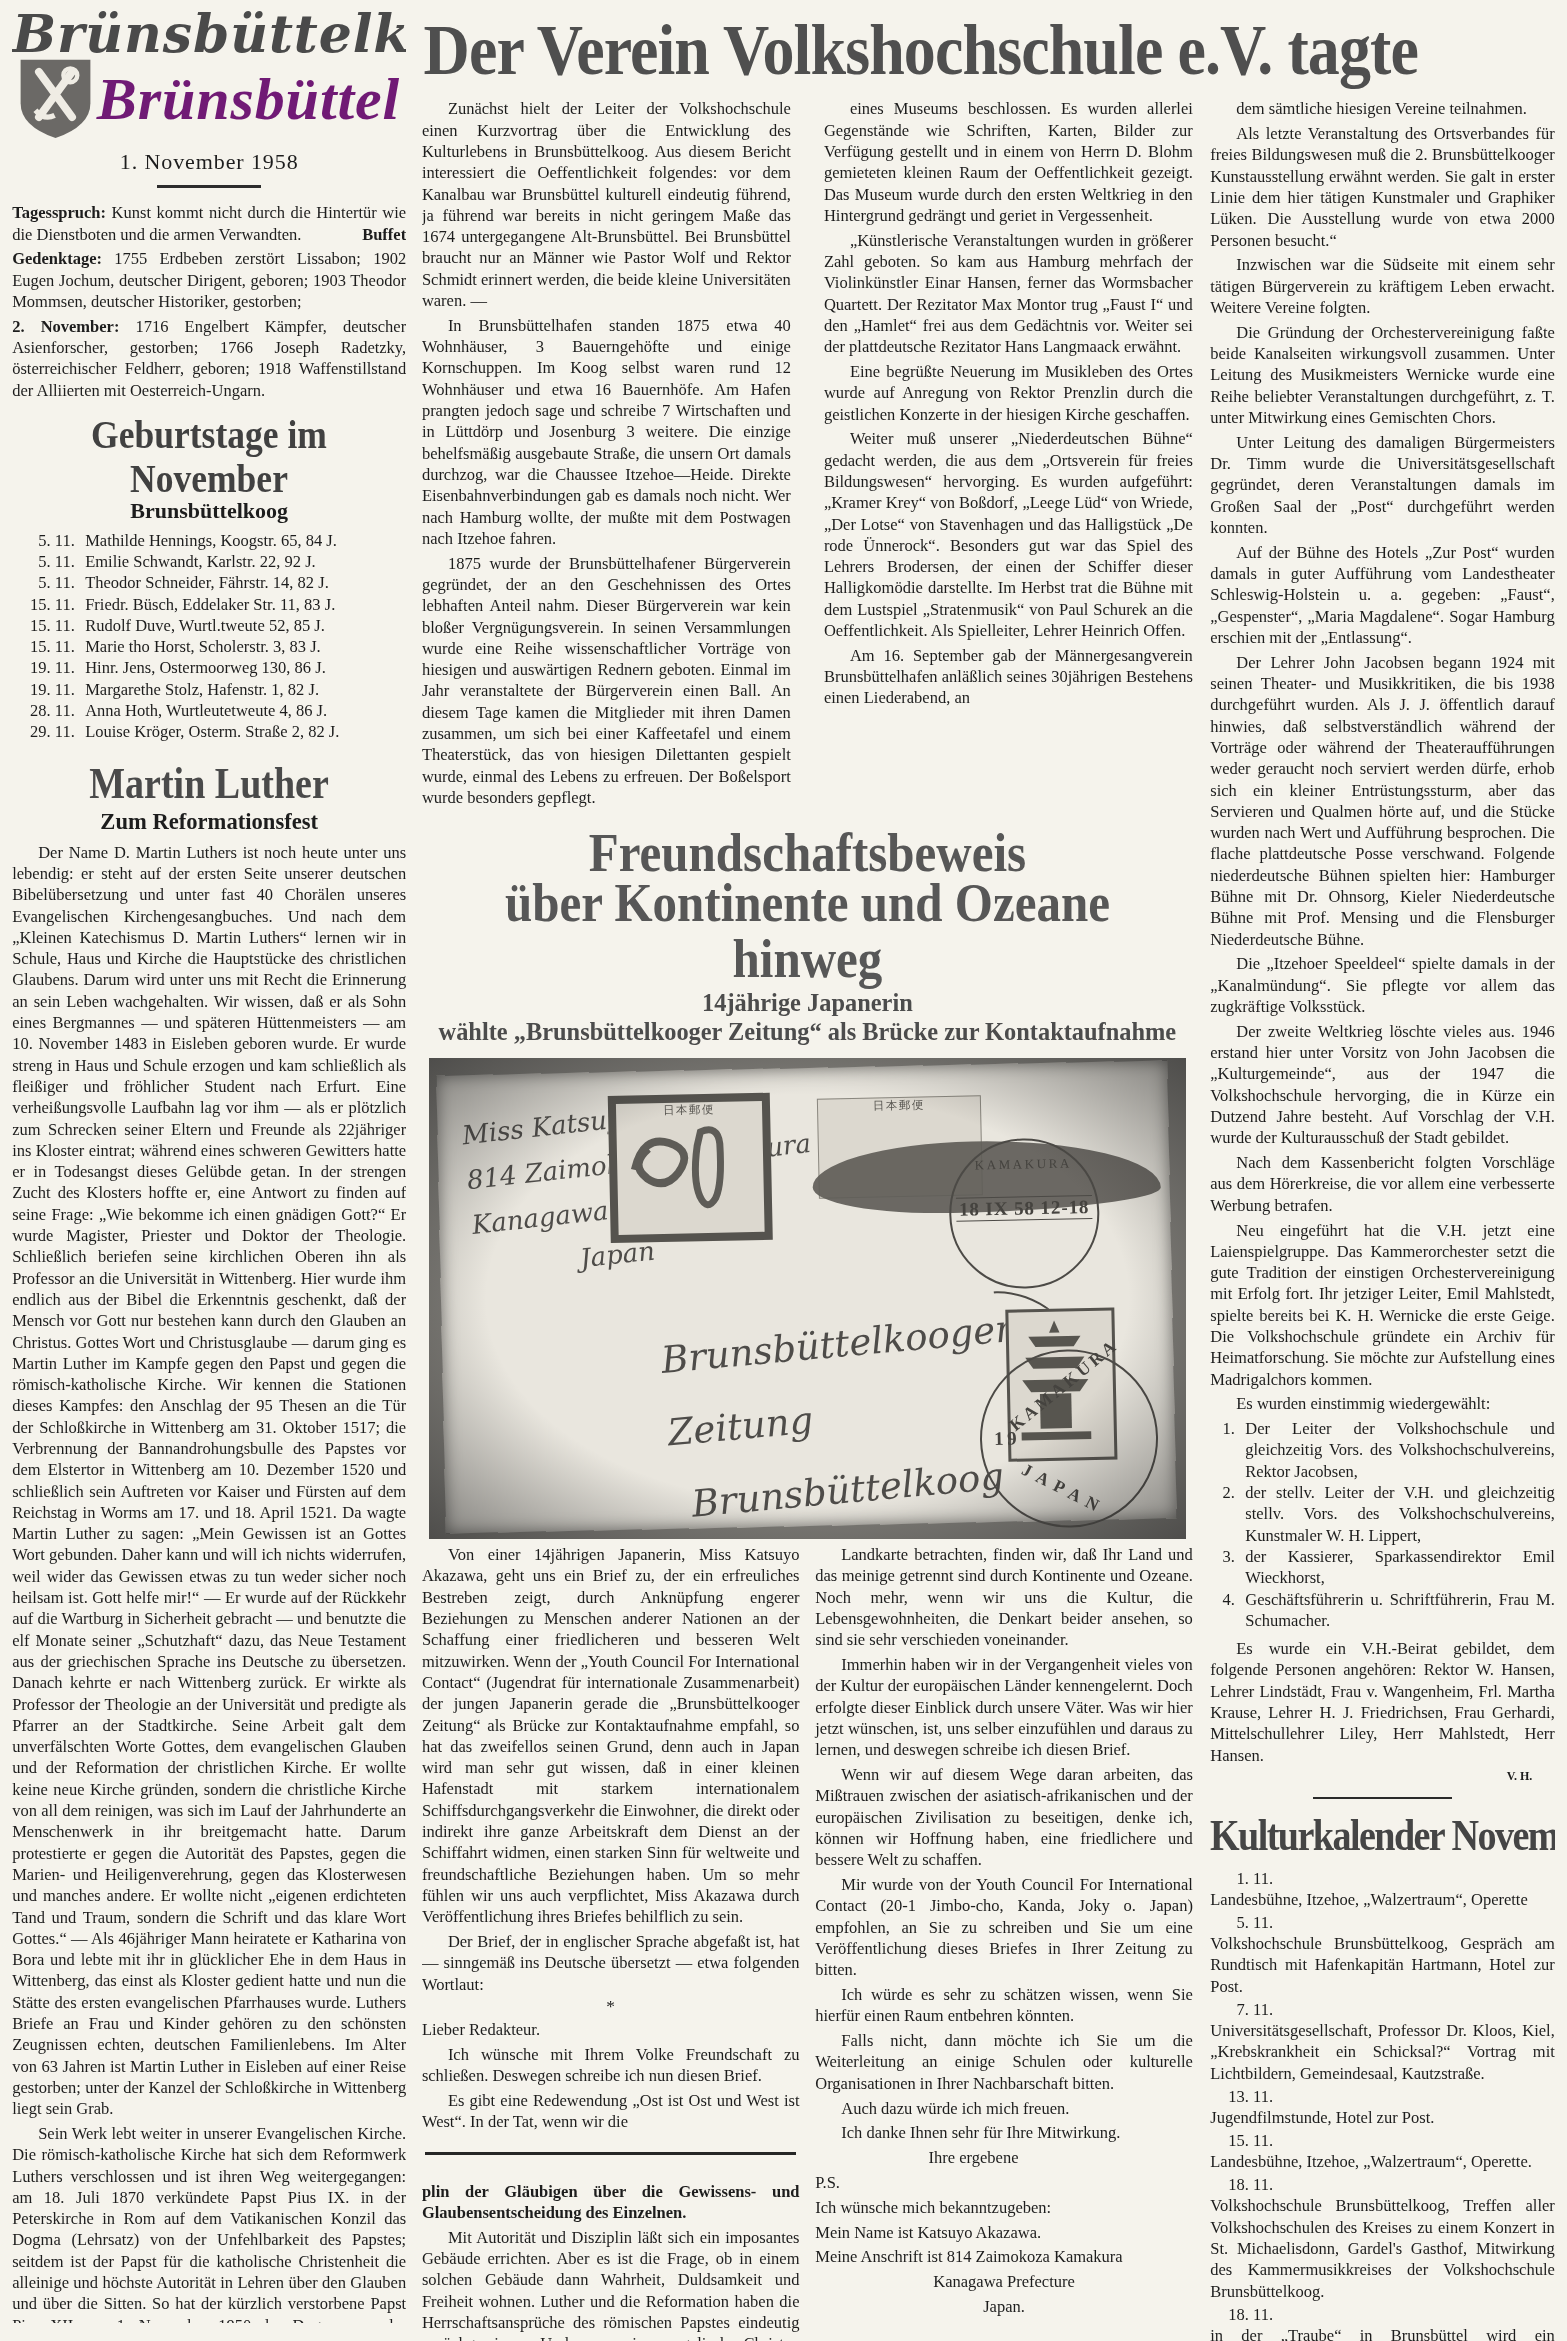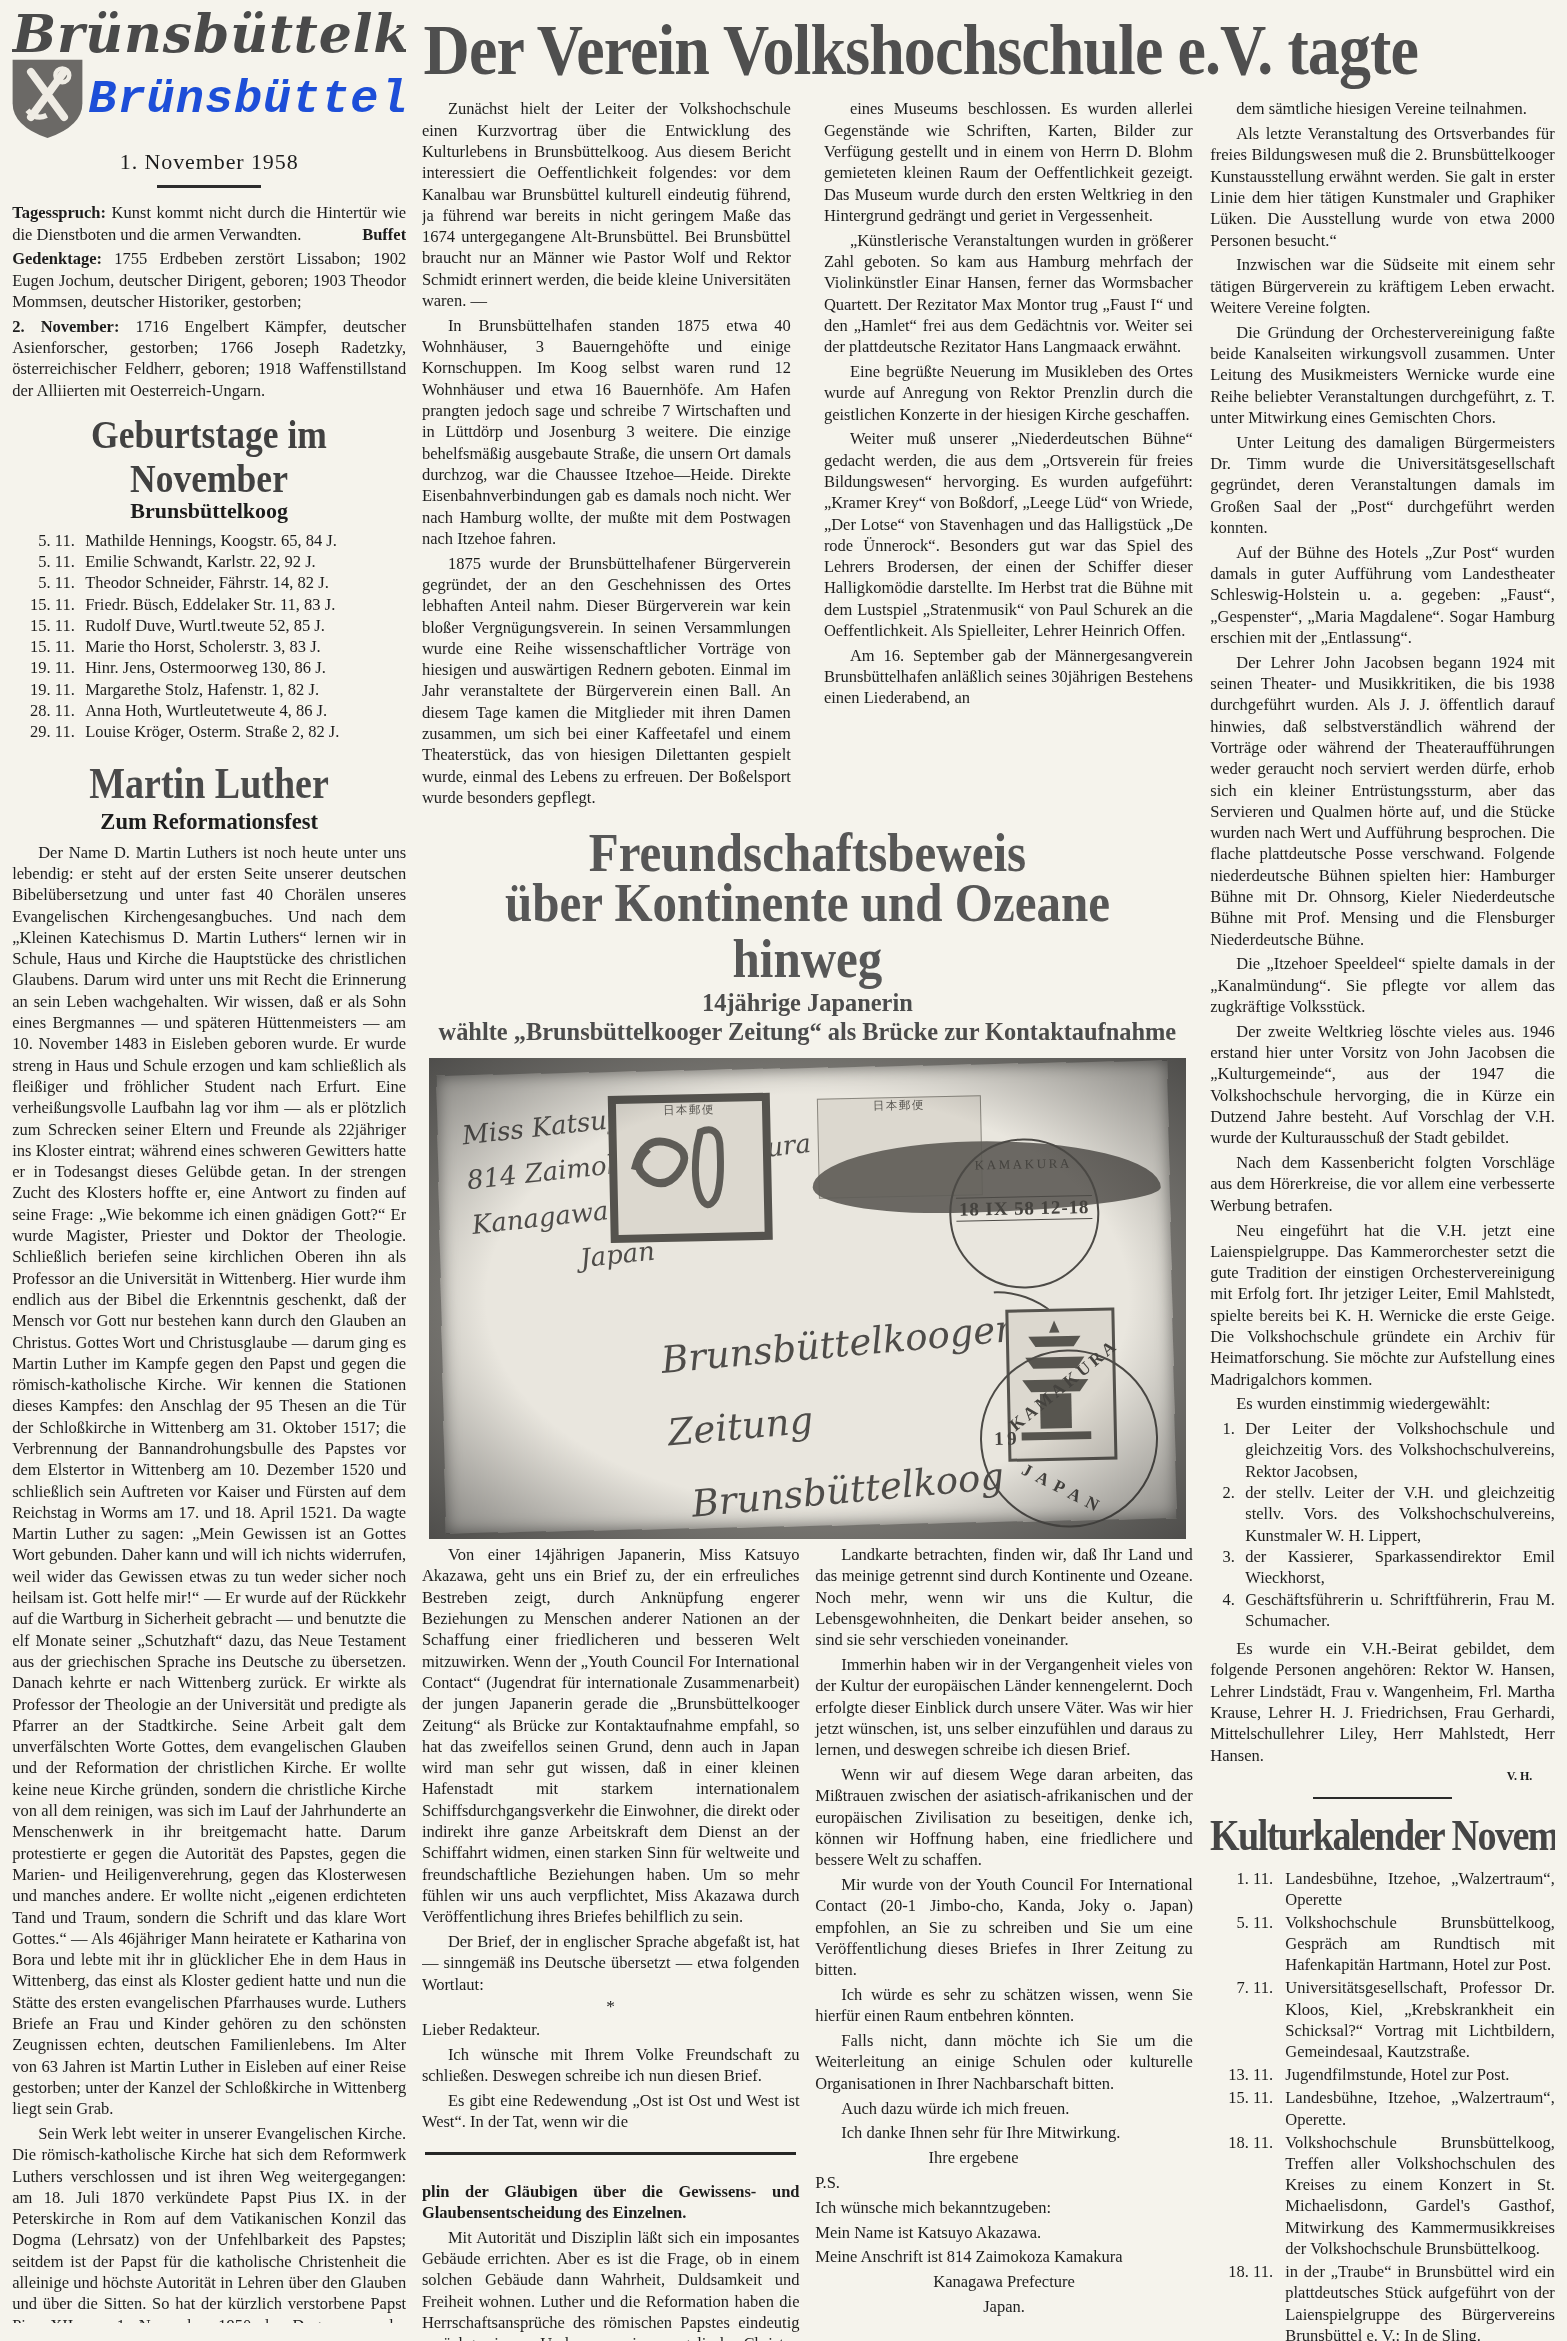--- a/index.html
+++ b/index.html
@@ -23,22 +23,22 @@
   .colstop .col:first-child{margin-right:33px;}
   .colsbottom{display:flex;height:905px;overflow:hidden;margin-top:5.2px;}
   .colsbottom .col{width:378px;}
   .colsbottom .col:first-child{margin-right:15.7px;}
   .rightcol{flex:1;overflow:hidden;height:2255px;}
   
   .masthead{text-align:center;margin-bottom:8.7px;}
   .mast1{font-family:"DejaVu Serif",serif;font-weight:bold;font-style:italic;font-size:52px;
          color:#4a4a4a;letter-spacing:0.9px;line-height:54px;}
   .mastrow{display:flex;align-items:center;justify-content:center;margin-top:-5.2px;}
-  .mast2{font-family:Liberation Mono, monospace;font-weight:bold;font-style:italic;font-size:47px;
-         color:#1d4ed8;letter-spacing:0.9px;}
+  .mast2{font-family:Liberation Serif, serif;font-weight:bold;font-style:italic;font-size:60px;
+         color:#701a75;letter-spacing:0.9px;}
   .ribbon{display:inline-block;width:40px;height:30px;margin:0 5.2px;}
   .ribbon i{display:block;height:3.5px;background:#5a5a5a;margin:2.6px 0;border-radius:1.7px;}
   .shield{margin-right:3.5px;}
   .mastdate{font-weight:normal;font-size:22px;margin-top:5.2px;letter-spacing:0.9px;}
   .mastrule{width:104px;border-top:3.5px solid #2c2c2c;margin:10.4px auto 14px auto;}
   
   .tag-author{float:right;font-weight:bold;}
   .sechead{font-weight:bold;color:#414141;text-align:center;font-size:37px;line-height:40px;
            margin:15.7px 0 1.7px 0;transform:scale(0.96,1.1);}
   .subhead{font-weight:bold;text-align:center;font-size:22px;margin-bottom:5.2px;}
@@ -85,21 +85,21 @@
   .pm3 .c{top:75px;left:12.2px;font-size:19px;}
   
   .sig-right{text-align:center;padding-right:61px;text-indent:0;}
   .center{text-align:center;text-indent:0;}
   .widerule{border-top:3.5px solid #262626;margin:19px 3.5px 26px 3.5px;}
   
   .vh-sign{text-align:right;font-weight:bold;padding-right:22.6px;font-size:12px;}
   .shortrule{width:139px;border-top:2.6px solid #2a2a2a;margin:12.2px auto;}
   .kk-head{font-weight:bold;color:#454545;font-size:41px;white-space:nowrap;letter-spacing:-1.7px;
            transform:scale(0.93,1.1);transform-origin:left;margin:5.2px 0 8.7px 0;}
-  .kk-item{display:flex;margin-bottom:1.7px;}
+  .kk-item{display:flex;margin-bottom:1.7px;flex-direction:column;}
   .kk-date{width:75px;flex:none;font-size:16.5px;line-height:21.3px;text-align:right;padding-right:12.2px;box-sizing:border-box;}
   .kk-text{flex:1;font-size:16.5px;line-height:21.3px;text-align:justify;}
 </style>
 </head>
 <body>
 
 <div class="page">
   <div class="toprow">
 
     <div class="leftcol">

